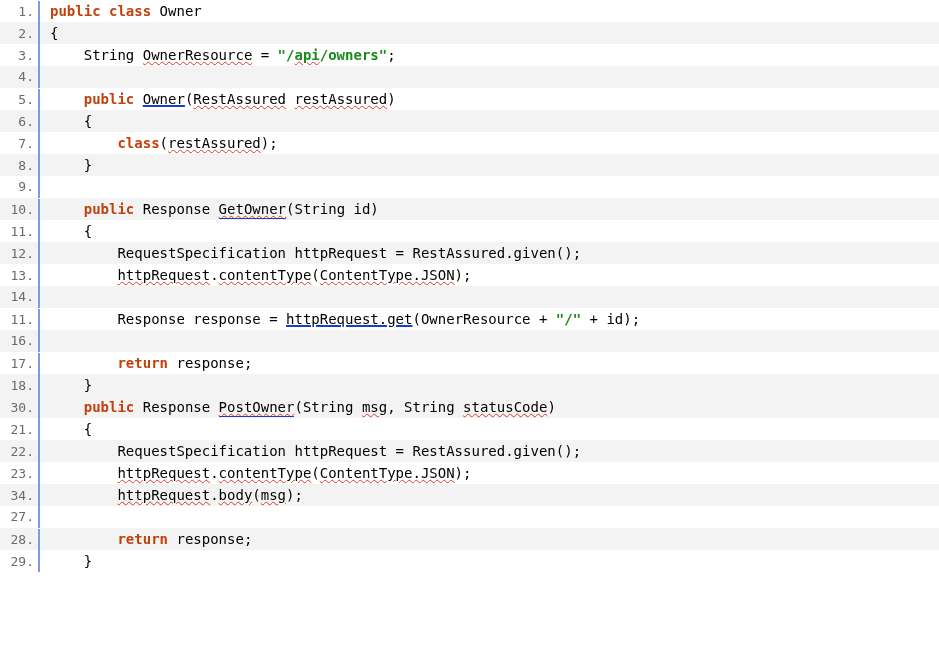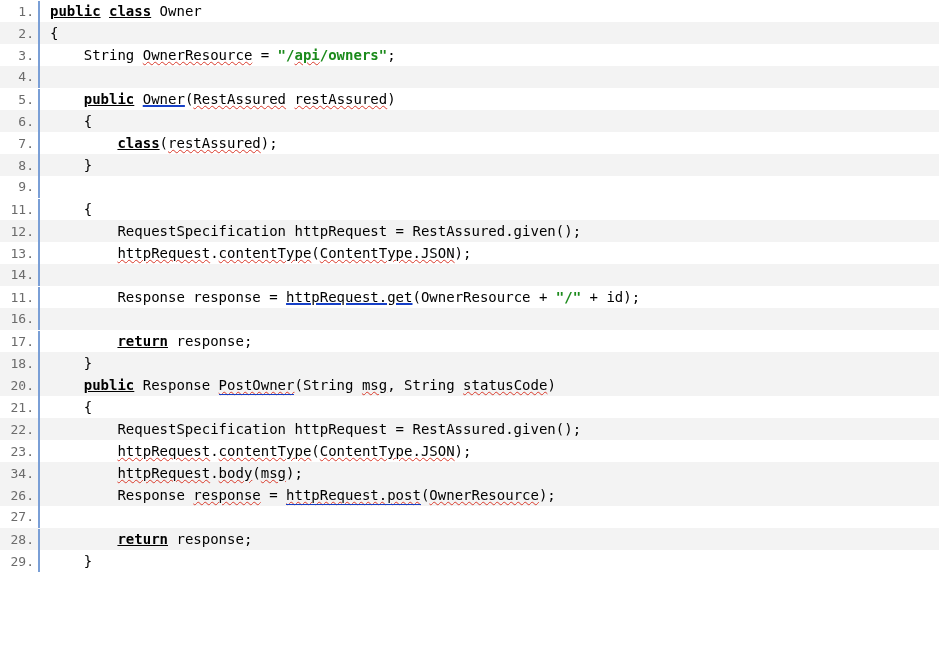--- a/index.html
+++ b/index.html
@@ -30,21 +30,21 @@
     font-size: 13px;
     padding-right: 4px;
     border-right: 2px solid #7a9fd6;
     margin-right: 10px;
     flex: 0 0 auto;
     user-select: none;
   }
   .code {
     flex: 1 1 auto;
   }
-  .kw { color: #000000; font-weight: bold; text-decoration: underline; }
+  .kw { color: #c2410c; font-weight: bold; }
   .str { color: #1b8a1b; font-weight: bold; }
   .redw {
     text-decoration-line: underline;
     text-decoration-style: wavy;
     text-decoration-color: #d93a2b;
     text-decoration-thickness: 1.2px;
   }
   .blueu {
     text-decoration-line: underline;
     text-decoration-color: #1640c7;
@@ -107,20 +107,24 @@
 <div class="line stripe">
   <span class="ln">8.</span>
   <span class="code">    <span>}</span></span>
 </div>
 
 <div class="line">
   <span class="ln">9.</span>
   <span class="code"></span>
 </div>
 
+<div class="line stripe">
+  <span class="ln">10.</span>
+  <span class="code">    <span class="kw">public</span> <span>Response</span> <span class="bothu">GetOwner</span><span>(</span><span>String</span> <span>id</span><span>)</span></span>
+</div>
 
 <div class="line">
   <span class="ln">11.</span>
   <span class="code">    <span>{</span></span>
 </div>
 
 <div class="line stripe">
   <span class="ln">12.</span>
   <span class="code">        <span>RequestSpecification</span> <span>httpRequest</span><span> = </span><span>RestAssured.given()</span><span>;</span></span>
 </div>
@@ -150,21 +154,21 @@
   <span class="code">        <span class="kw">return</span> <span>response</span><span>;</span></span>
 </div>
 
 <div class="line stripe">
   <span class="ln">18.</span>
   <span class="code">    <span>}</span></span>
 </div>
 
 
 <div class="line stripe">
-  <span class="ln">20.</span>
+  <span class="ln">30.</span>
   <span class="code">    <span class="kw">public</span> <span>Response</span> <span class="bothu">PostOwner</span><span>(</span><span>String</span> <span class="redw">msg</span><span>, </span><span>String</span> <span class="redw">statusCode</span><span>)</span></span>
 </div>
 
 <div class="line">
   <span class="ln">21.</span>
   <span class="code">    <span>{</span></span>
 </div>
 
 <div class="line stripe">
   <span class="ln">22.</span>
@@ -175,24 +179,20 @@
   <span class="ln">23.</span>
   <span class="code">        <span class="redw">httpRequest</span><span>.</span><span class="redw">contentType</span><span>(</span><span class="redw">ContentType.JSON</span><span>)</span><span>;</span></span>
 </div>
 
 <div class="line stripe">
   <span class="ln">34.</span>
   <span class="code">        <span class="redw">httpRequest</span><span>.</span><span class="redw">body</span><span>(</span><span class="redw">msg</span><span>)</span><span>;</span></span>
 </div>
 
 
-<div class="line stripe">
-  <span class="ln">26.</span>
-  <span class="code">        <span>Response</span> <span class="redw">response</span><span> = </span><span class="bothu">httpRequest.post</span><span>(</span><span class="redw">OwnerResource</span><span>)</span><span>;</span></span>
-</div>
 
 <div class="line">
   <span class="ln">27.</span>
   <span class="code"></span>
 </div>
 
 <div class="line stripe">
   <span class="ln">28.</span>
   <span class="code">        <span class="kw">return</span> <span>response</span><span>;</span></span>
 </div>

